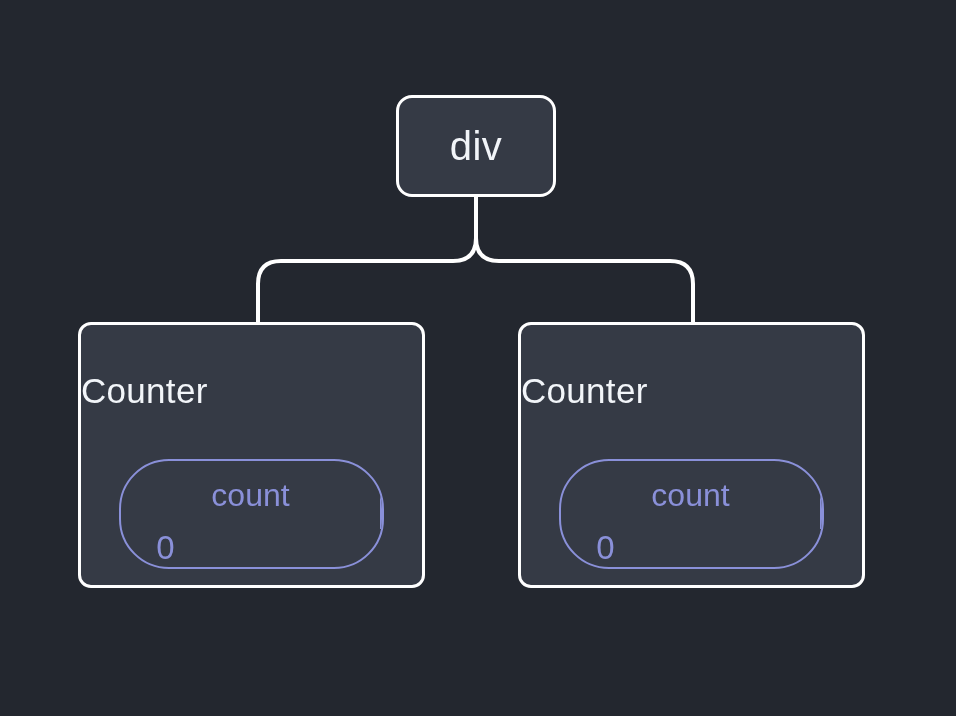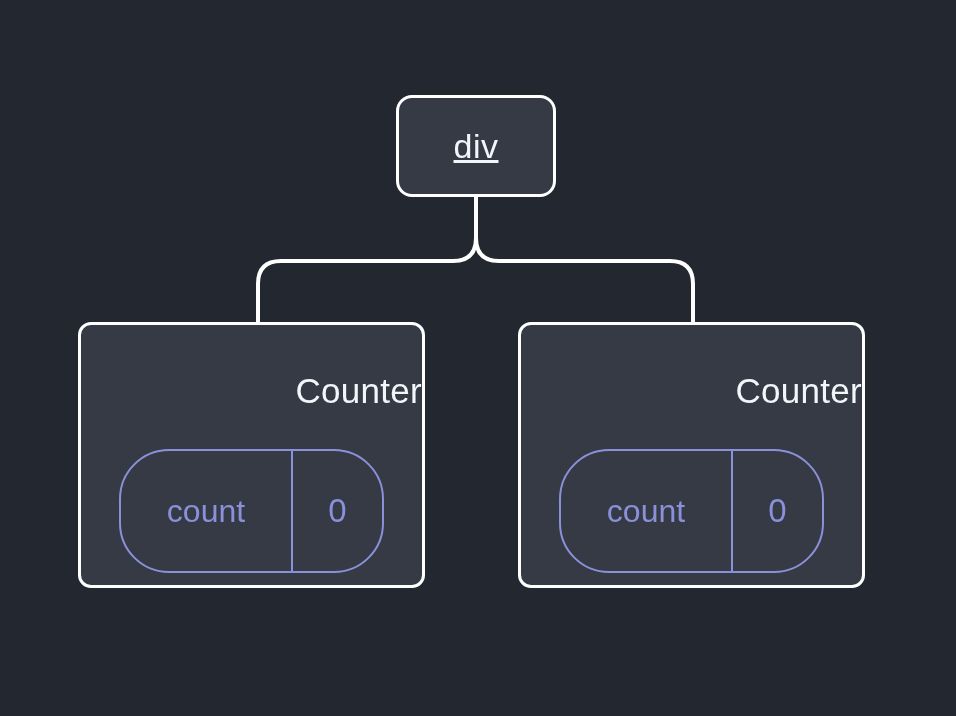--- a/index.html
+++ b/index.html
@@ -25,58 +25,58 @@
     position: absolute;
     left: 396px; top: 95px;
     width: 160px; height: 102px;
     background: var(--node-fill, #353a45);
     border: 3.5px solid var(--node-border, #ffffff);
     border-radius: 16px;
     display: flex; align-items: center; justify-content: center;
   }
   .root-node .node-label {
     color: var(--text-white, #f2f5f9);
-    font-size: 34px;
+    font-size: 40px;
     letter-spacing: 0.5px;
-    text-decoration: underline;
   }
 
   
   .component-node {
     position: absolute;
     top: 322px;
     width: 347px; height: 266px;
     background: var(--node-fill, #353a45);
     border: 3.5px solid var(--node-border, #ffffff);
     border-radius: 13px;
   }
   .component-node.left  { left: 78px; }
   .component-node.right { left: 518px; }
 
   .component-title {
     position: absolute;
     top: 46px; left: 0; right: 0;
-    text-align: right;
+    text-align: left;
     color: var(--text-white, #f2f5f9);
     font-size: 35px;
     font-weight: 500;
     letter-spacing: 0.3px;
   }
 
   
   .state-pill {
     position: absolute;
     top: 120px; left: 0; right: 0;
-    margin: 4px auto;
-    width: 265px; height: 124px;
+    margin: 14px auto;
+    width: 265px; height: 110px;
     border: 2.5px solid var(--accent-purple, #8a90d9);
     border-radius: 50px;
     display: flex;
     color: var(--accent-purple, #8a90d9);
     overflow: hidden;
+    flex-direction: column;
   }
   .state-key {
     flex: 1;
     display: flex; align-items: center; justify-content: center;
     font-size: 32px;
     border-right: 2px solid var(--accent-purple, #8a90d9);
   }
   .state-value {
     width: 89px;
     display: flex; align-items: center; justify-content: center;

